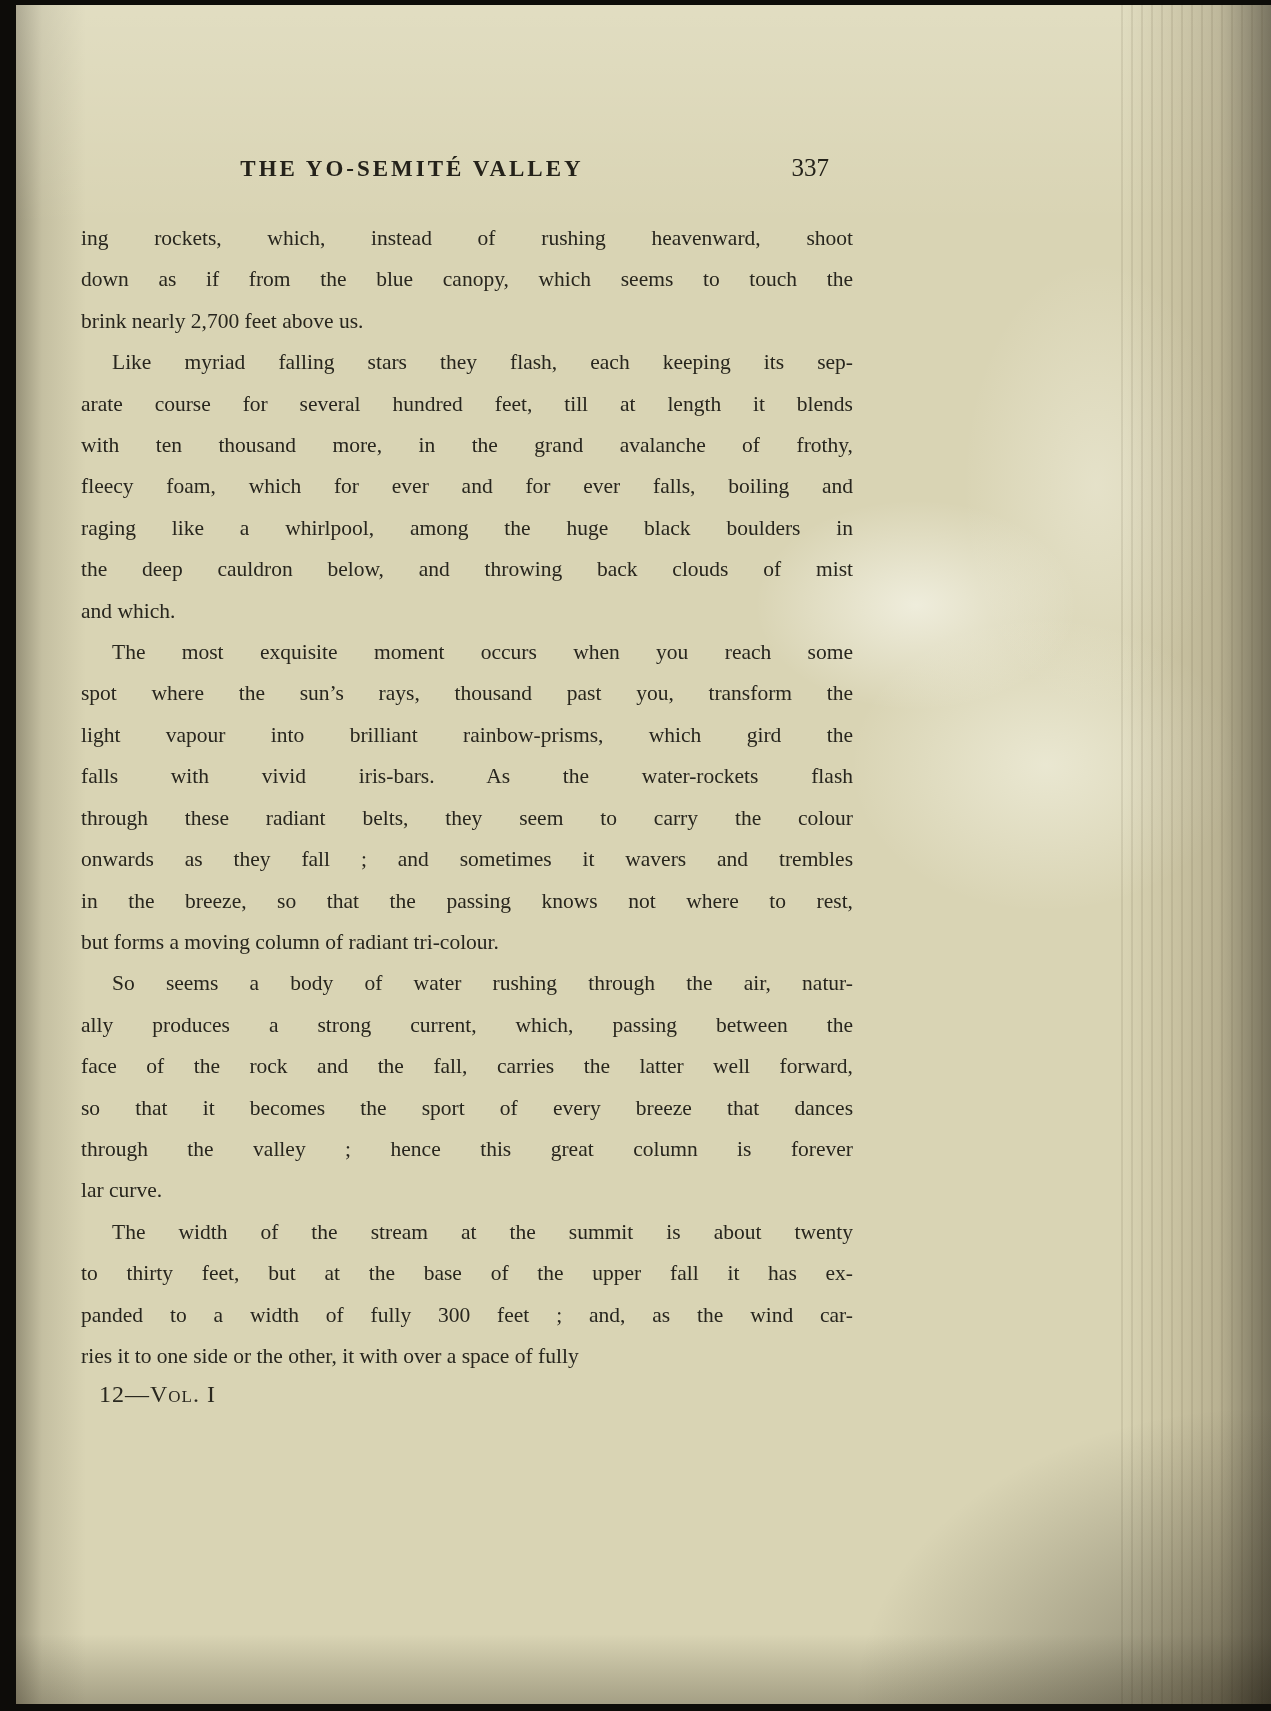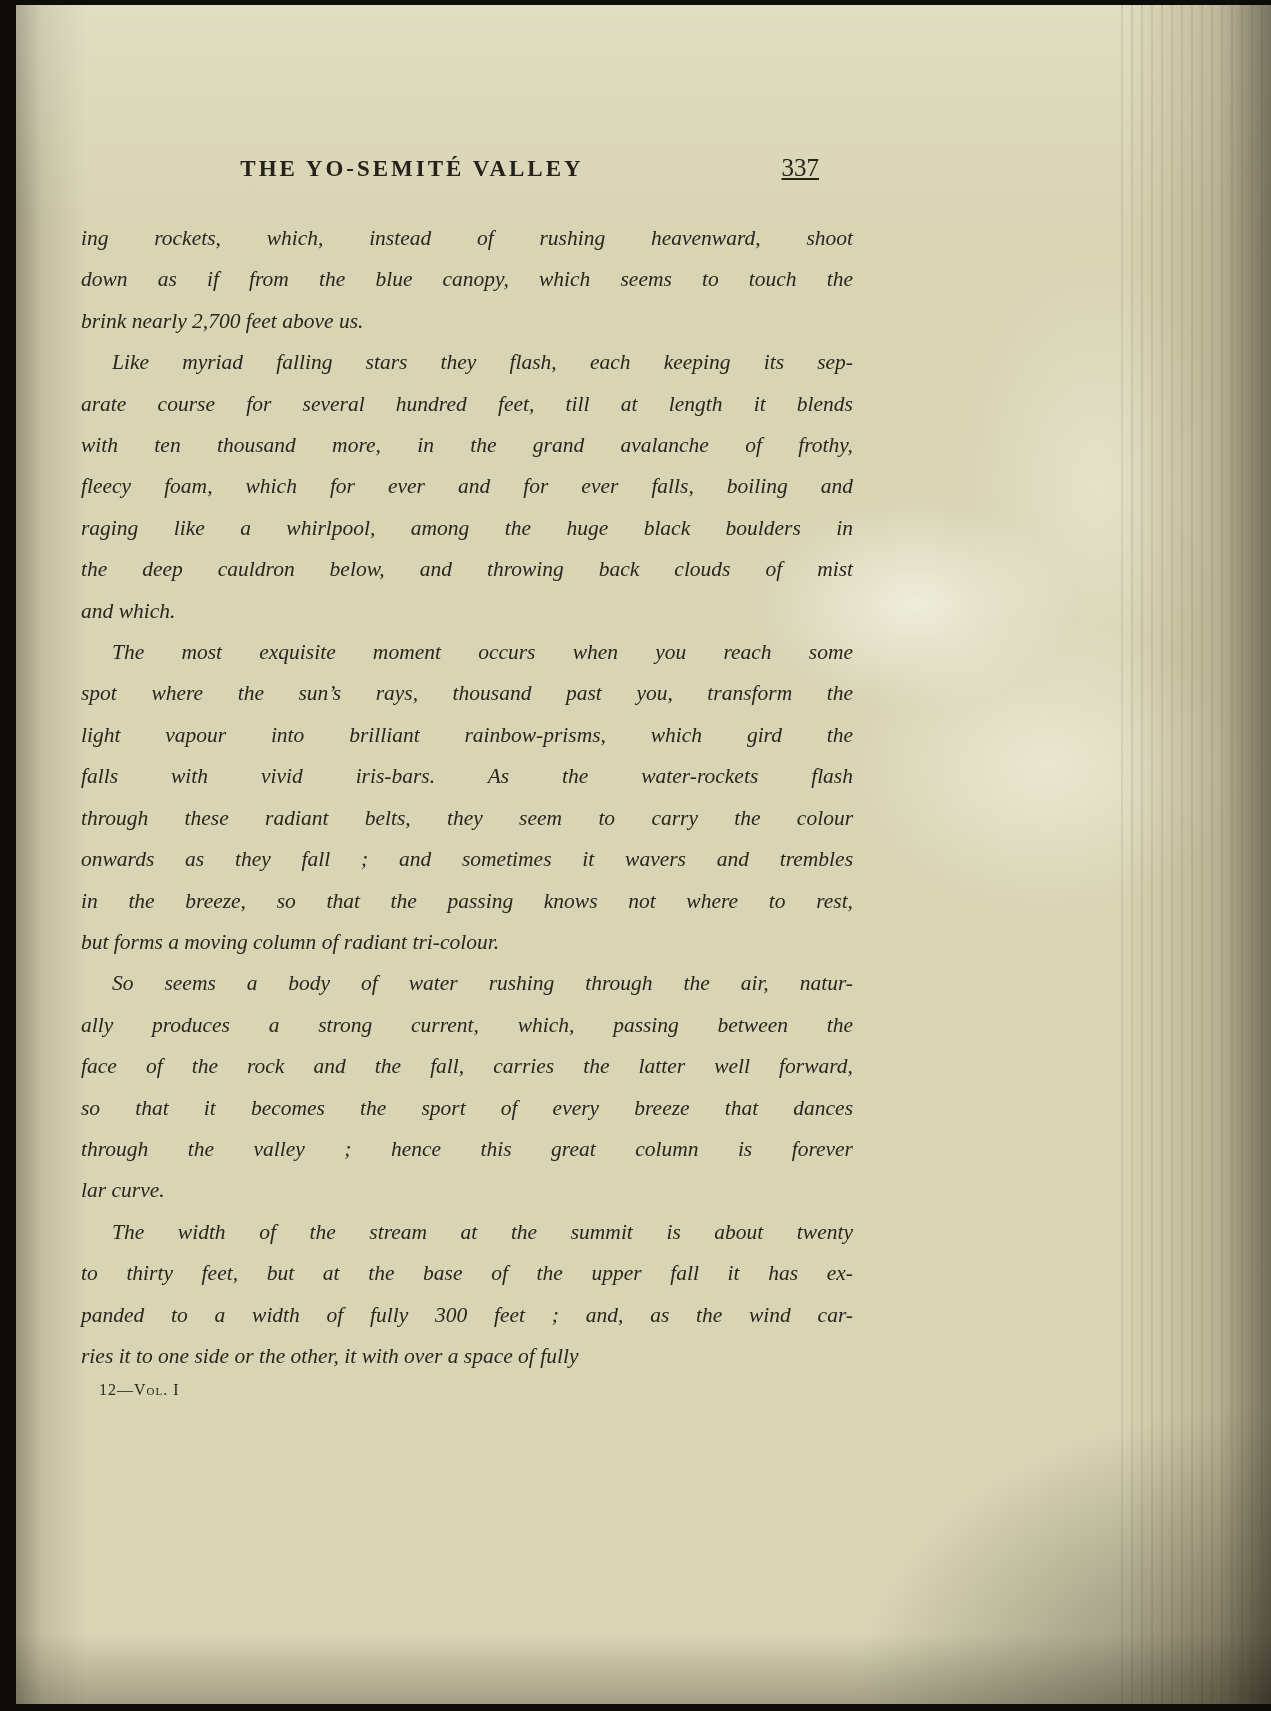--- a/index.html
+++ b/index.html
@@ -53,43 +53,41 @@
     left: 0; right: 110px;
     text-align: center;
     font-size: 23px;
     font-weight: bold;
     letter-spacing: 3px;
     color: #24221a;
     white-space: nowrap;
   }
   .page-number {
     position: absolute;
-    right: 34px; top: -2px;
+    right: 24px; top: -2px;
     font-size: 25px;
     color: #24221a;
-    text-decoration: underline;
   }
   .text-block {
     margin-top: 20px;
     font-size: 21.5px;
     line-height: 41.4px;
   }
   .para { margin: 0; }
   .ln {
     text-align: justify;
     text-align-last: justify;
     white-space: normal;
-    font-style: italic;
   }
   .ln.last { text-align-last: left; }
   .para.indent .ln:first-child { text-indent: 31px; }
   .page-footer {
     margin-top: 4px;
     margin-left: 18px;
-    font-size: 16px;
+    font-size: 24px;
     font-variant: small-caps;
     letter-spacing: 1px;
     color: #2a281f;
   }
 </style>
 </head>
 <body>
 
 <div class="paper">
   <div class="page-edge"></div>

